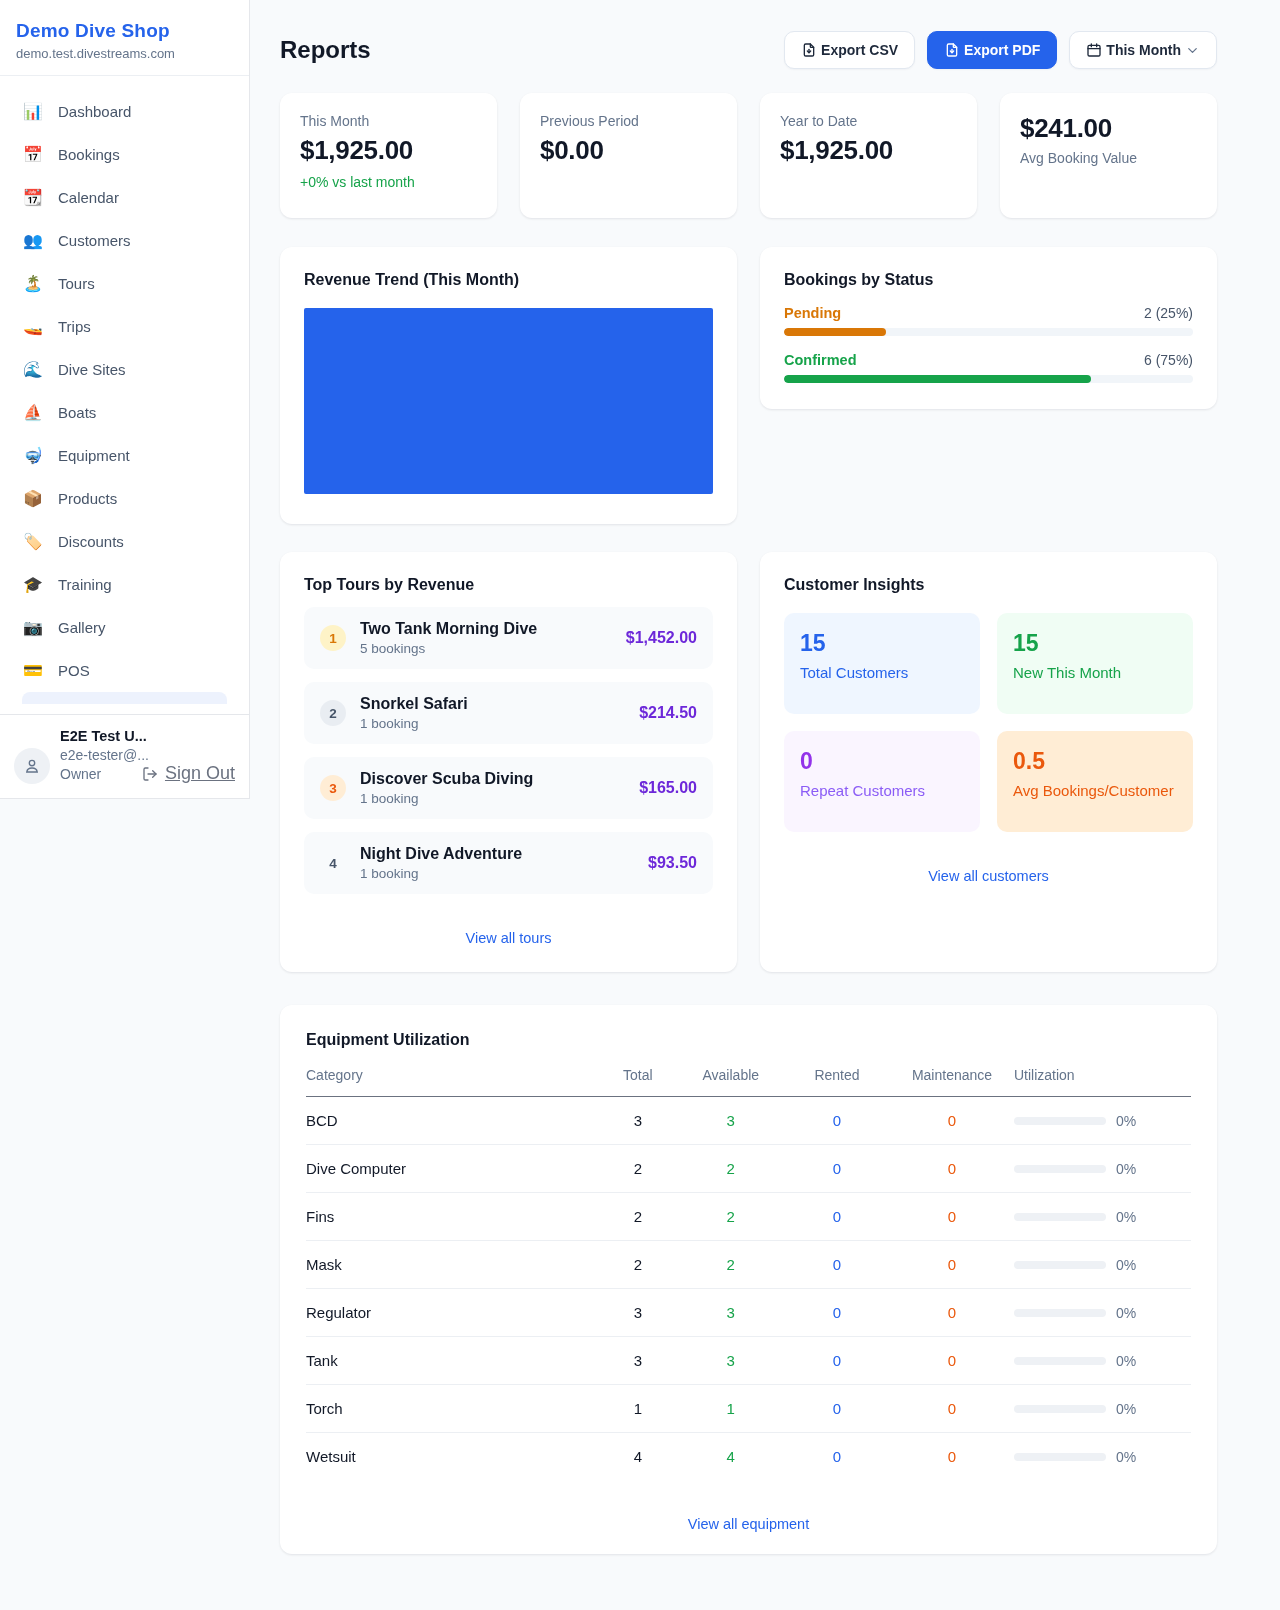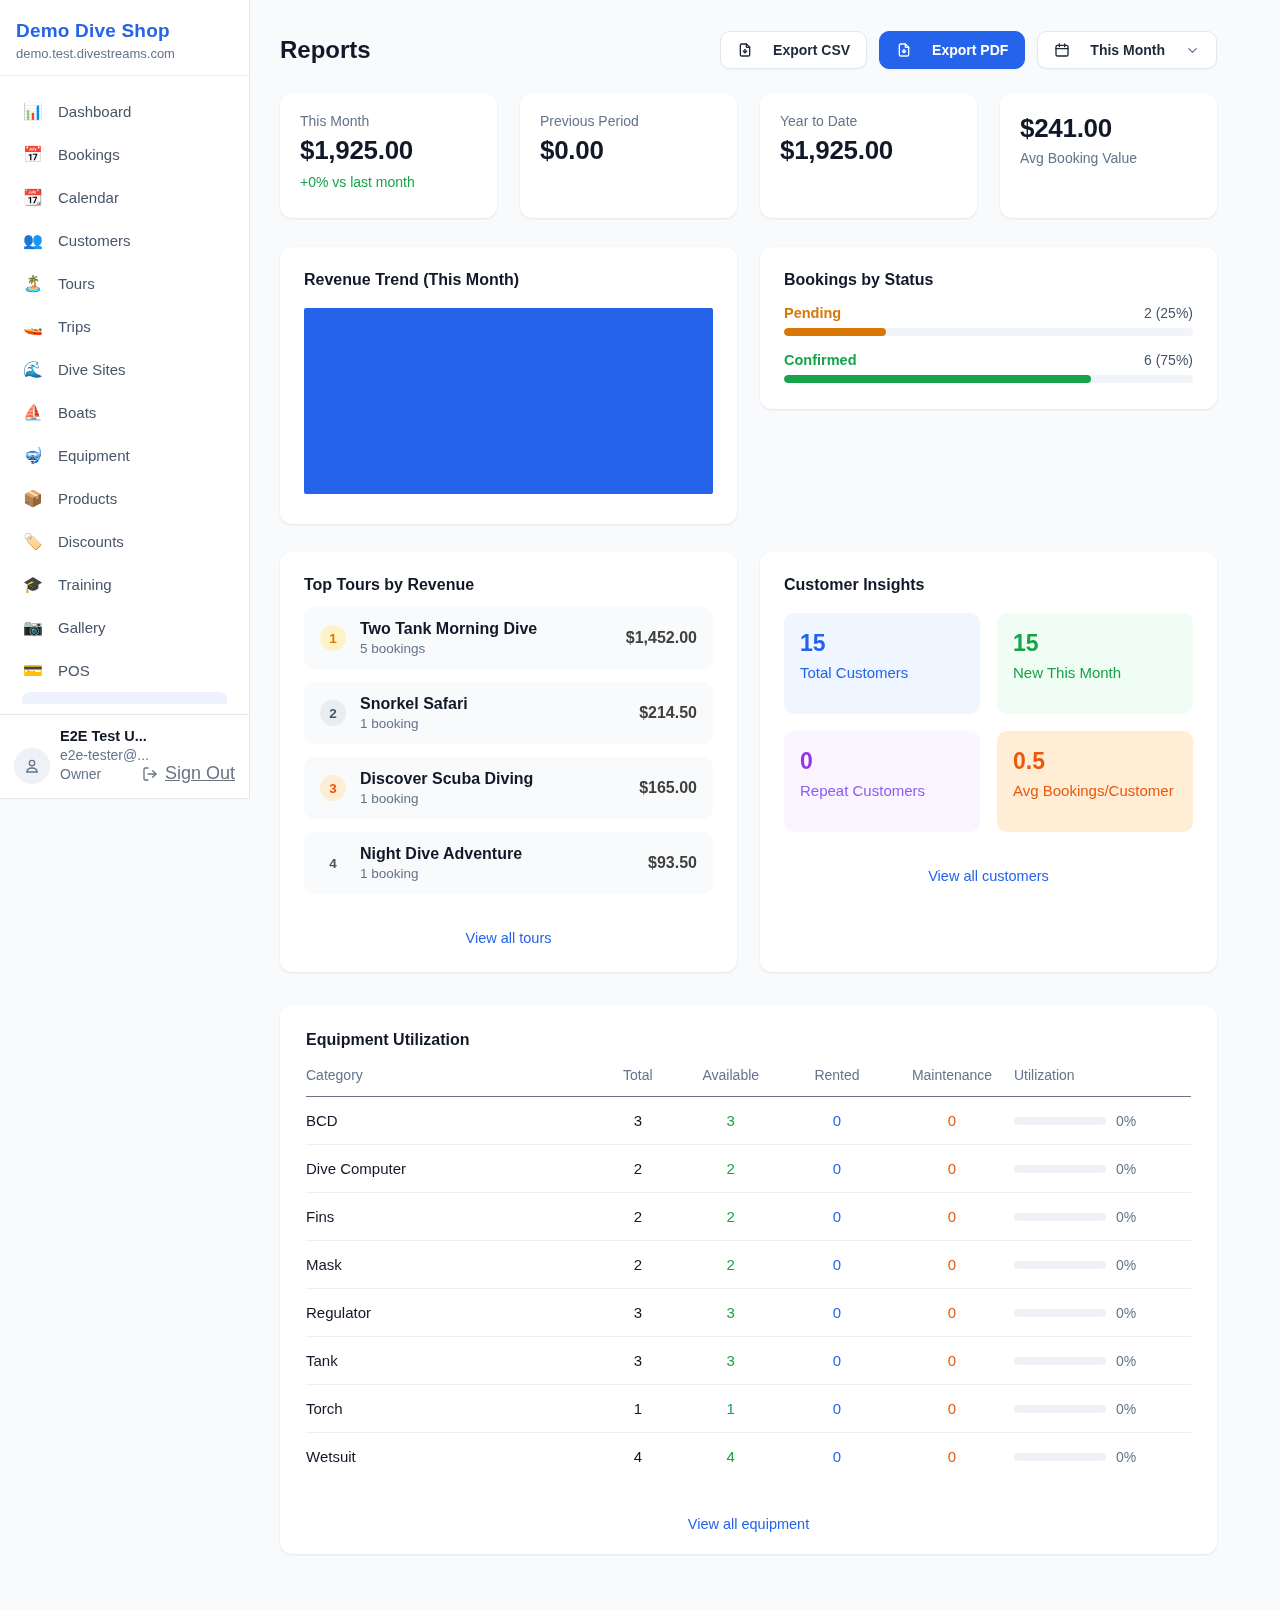--- a/index.html
+++ b/index.html
@@ -47,21 +47,21 @@
   }
 
   
   .main { position:absolute; left:250px; top:0; width:1030px; padding:31px 0 0 30px; }
   .content { width:937px; }
 
   .page-header { display:flex; align-items:center; justify-content:space-between; margin-bottom:24px; }
   .page-title { font-size:24px; font-weight:700; color:#111827; }
   .actions { display:flex; gap:12px; }
   .btn {
-    display:flex; align-items:center; gap:20px; height:38px; padding:0 16px;
+    display:flex; align-items:center; gap:4px; height:38px; padding:0 16px;
     border-radius:10px; font-size:14px; font-weight:600; cursor:pointer;
     background:#ffffff; border:1px solid #e2e8f0; color:#1e293b;
     box-shadow:0 1px 2px rgba(15,23,42,.04);
   }
   .btn-primary { background:#2563eb; border-color:#2563eb; color:#ffffff; }
   .btn .chev { color:#64748b; }
 
   .card {
     background:#ffffff; border-radius:12px;
     box-shadow:0 1px 3px rgba(15,23,42,.06), 0 1px 2px rgba(15,23,42,.04);
@@ -105,21 +105,21 @@
   .rank {
     width:26px; height:26px; border-radius:50%; flex:none;
     display:flex; align-items:center; justify-content:center;
     font-size:13.5px; font-weight:700; color:#475569;
   }
   .rank.r1 { background:#fef3c7; color:#d97706; }
   .rank.r2 { background:#e9edf2; color:#475569; }
   .rank.r3 { background:#ffedd5; color:#ea580c; }
   .tour-name { font-size:16px; font-weight:700; color:#111827; }
   .tour-sub { font-size:13.5px; color:#64748b; margin-top:3px; }
-  .tour-price { margin-left:auto; font-size:16px; font-weight:700; color:#404040; }
+  .tour-price { margin-left:auto; font-size:16px; font-weight:700; color:#6d28d9; }
   .view-link { display:block; text-align:center; color:#2563eb; font-size:14.5px; margin-top:36px; cursor:pointer; text-decoration:none; }
 
   .insight-grid { display:grid; grid-template-columns:1fr 1fr; gap:17px; margin-top:19px; }
   .tile { border-radius:10px; padding:17px 16px; height:101px; }
   .tile-value { font-size:23px; font-weight:700; }
   .tile-label { font-size:15px; margin-top:7px; }
   .tile.blue   { background:#eff6ff; } .tile.blue   .tile-value, .tile.blue   .tile-label { color:#2563eb; }
   .tile.green  { background:#f0fdf4; } .tile.green  .tile-value, .tile.green  .tile-label { color:#16a34a; }
   .tile.purple { background:#faf5ff; } .tile.purple .tile-value { color:#9333ea; } .tile.purple .tile-label { color:#8b5cf6; }
   .tile.orange { background:#ffedd5; } .tile.orange .tile-value, .tile.orange .tile-label { color:#ea580c; }

